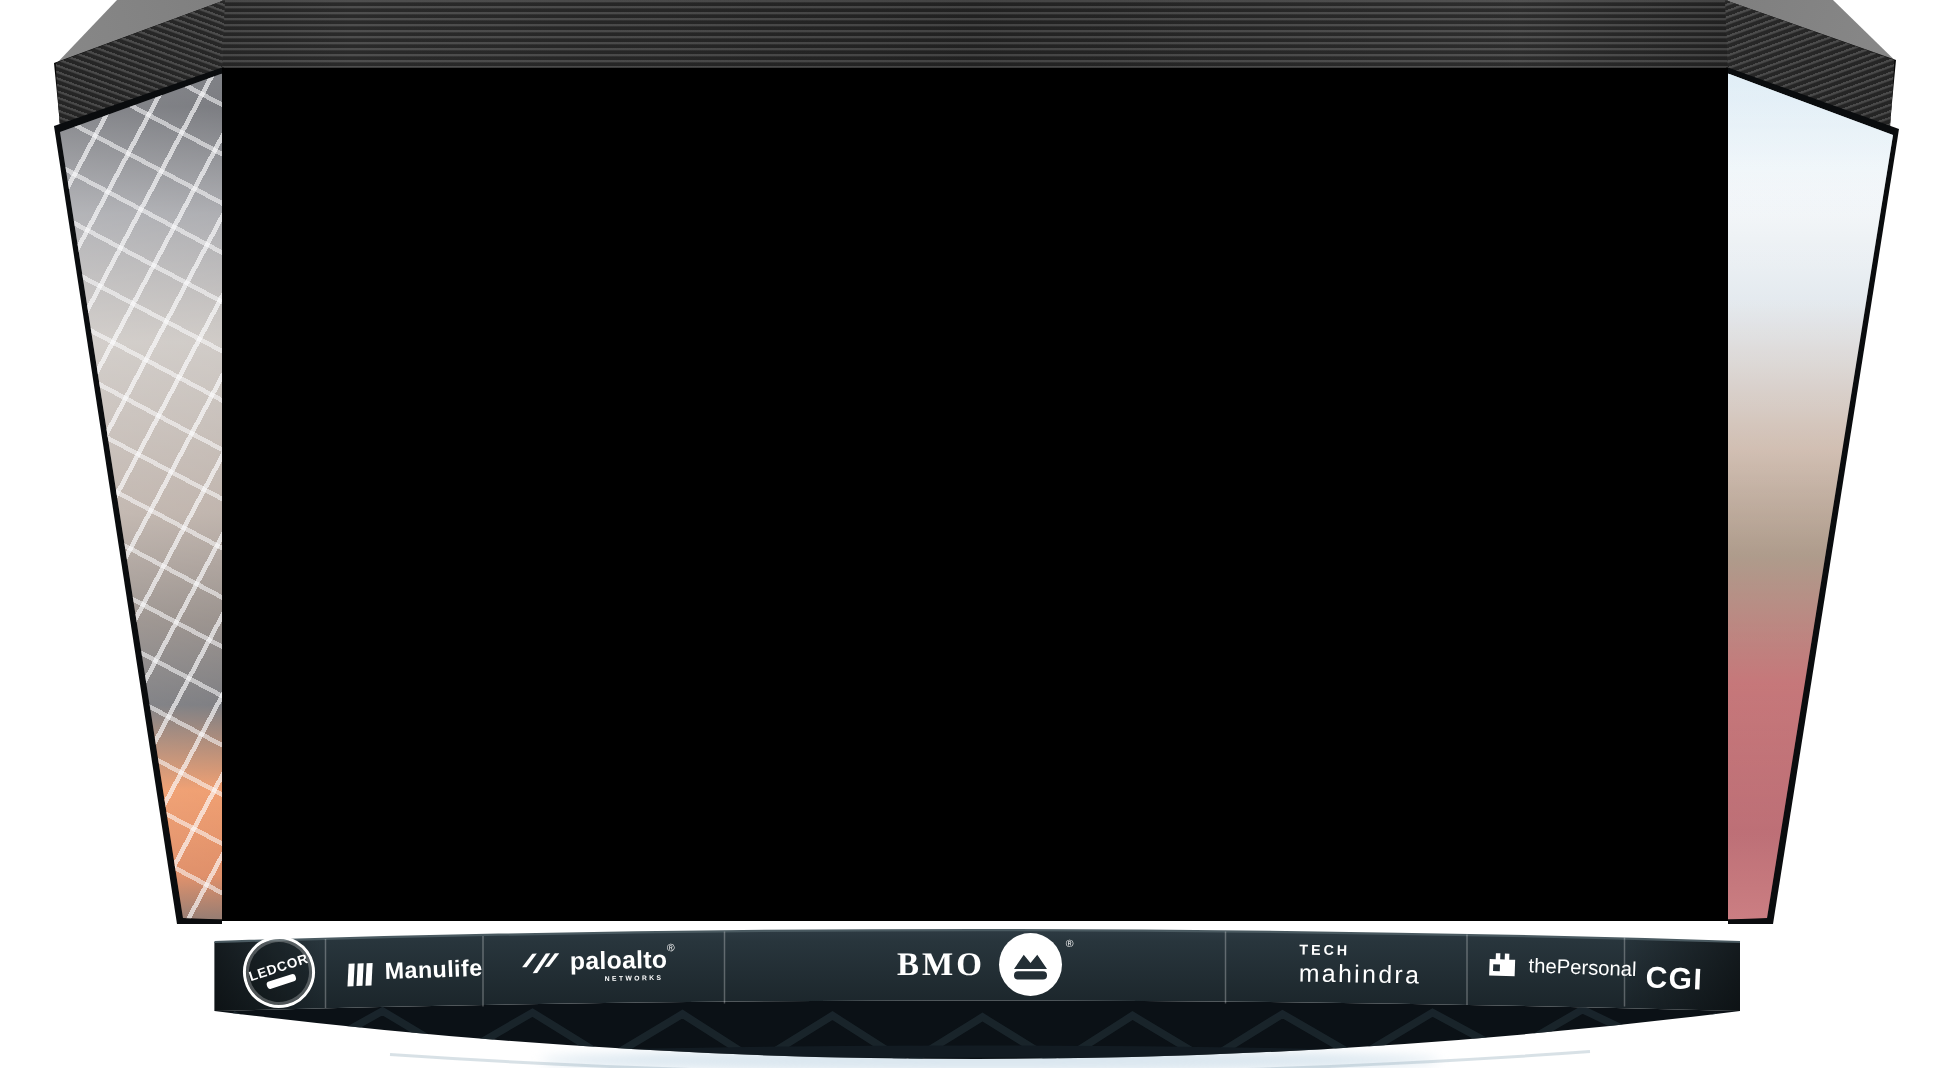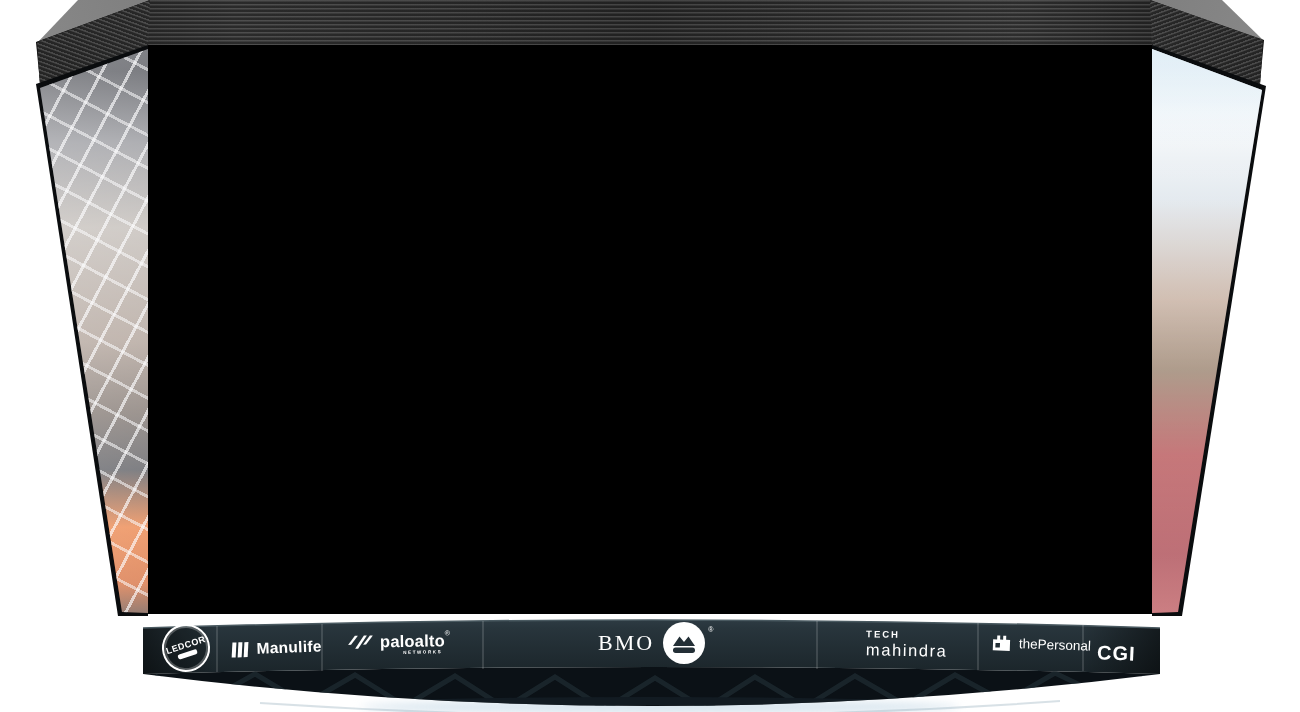--- a/index.html
+++ b/index.html
@@ -82,21 +82,21 @@
   .s-manulife { left:232px; top:639px; transform:rotate(-2deg); }
   .m-bars { display:flex; gap:2.5px; margin-right:9px; transform:skewX(-5deg); }
   .m-bars i { display:block; width:3.5px; height:15px; background:#fff; }
   .manulife-text { font-size:15.5px; font-weight:600; letter-spacing:.3px; }
   .s-paloalto { left:348px; top:632px; transform:rotate(-1deg); }
   .pa-text-wrap { position:relative; margin-left:7px; }
   .pa-text { font-size:16.5px; font-weight:700; letter-spacing:.2px; }
   .pa-reg { font-size:7px; vertical-align:top; position:relative; top:-2px; }
   .pa-networks { position:absolute; right:8px; bottom:-4px; font-size:4.5px; letter-spacing:1.6px; font-weight:600; }
   .s-bmo { left:598px; top:621px; }
-  .bmo-text { font-family:"Liberation Serif", serif; font-size:22px; font-weight:400; letter-spacing:2px; margin-right:8px; }
+  .bmo-text { font-family:"Liberation Serif", serif; font-size:22px; font-weight:700; letter-spacing:2px; margin-right:8px; }
   .bmo-reg { font-size:7px; vertical-align:top; position:relative; top:-14px; left:2px; }
   .s-mahindra { left:866px; top:629px; transform:rotate(1deg); display:block; }
   .tm-top { font-size:9.5px; font-weight:700; letter-spacing:2px; display:block; }
   .tm-bottom { font-size:16.5px; font-weight:400; letter-spacing:1.6px; display:block; margin-top:1px; }
   .s-thepersonal { left:992px; top:635px; transform:rotate(2deg); }
   .tp-text { font-size:13.5px; font-weight:500; margin-left:6px; }
   .s-cgi { left:1097px; top:642px; transform:rotate(2.5deg); }
   .cgi-text { font-size:20px; font-weight:800; letter-spacing:1px; }
 </style>
 </head>

